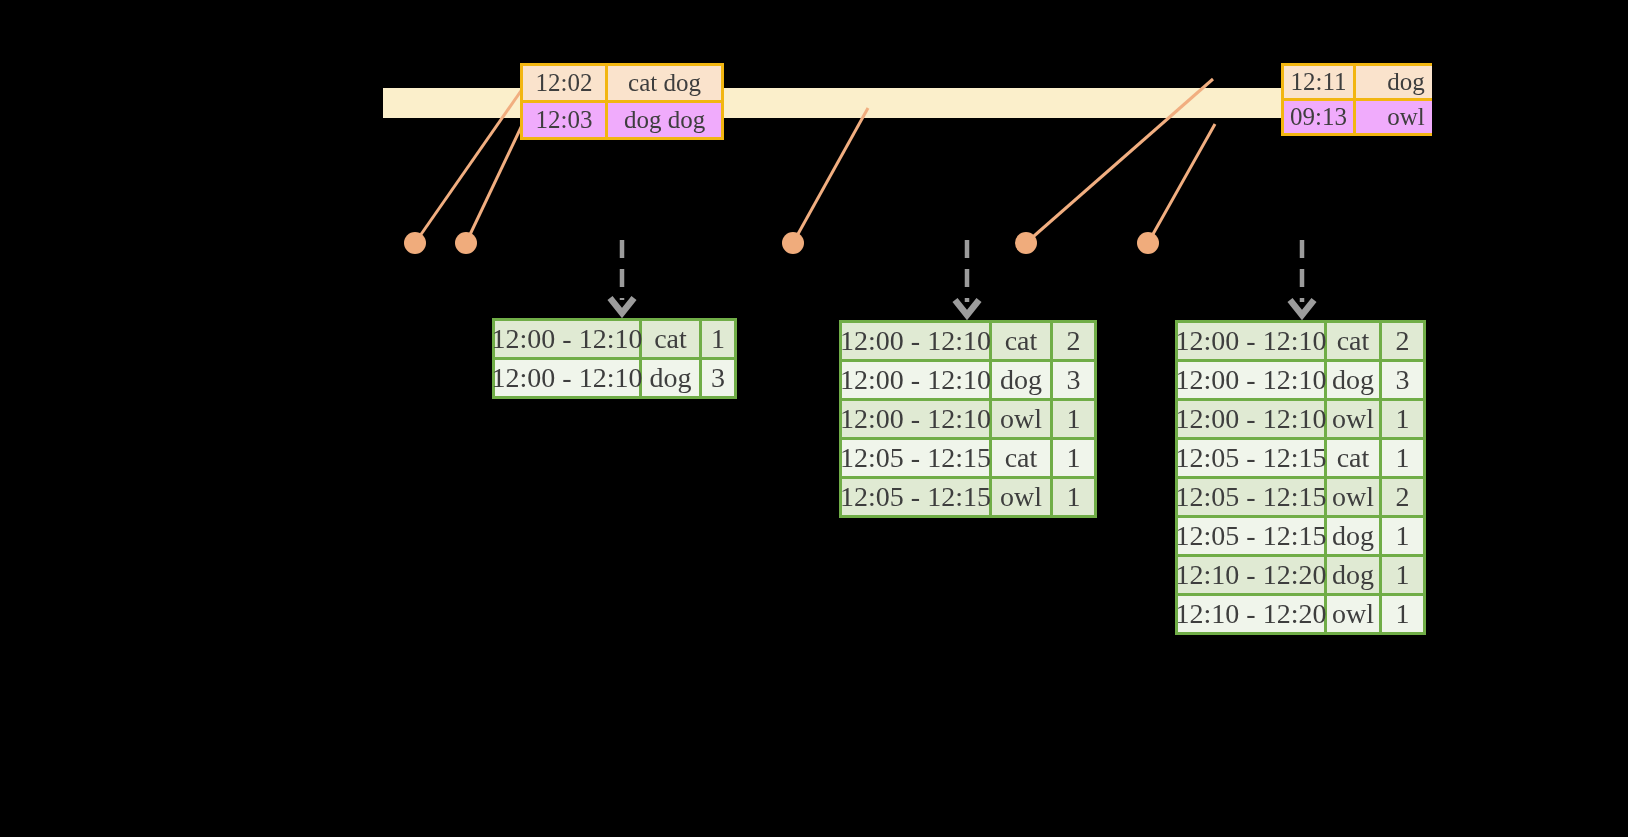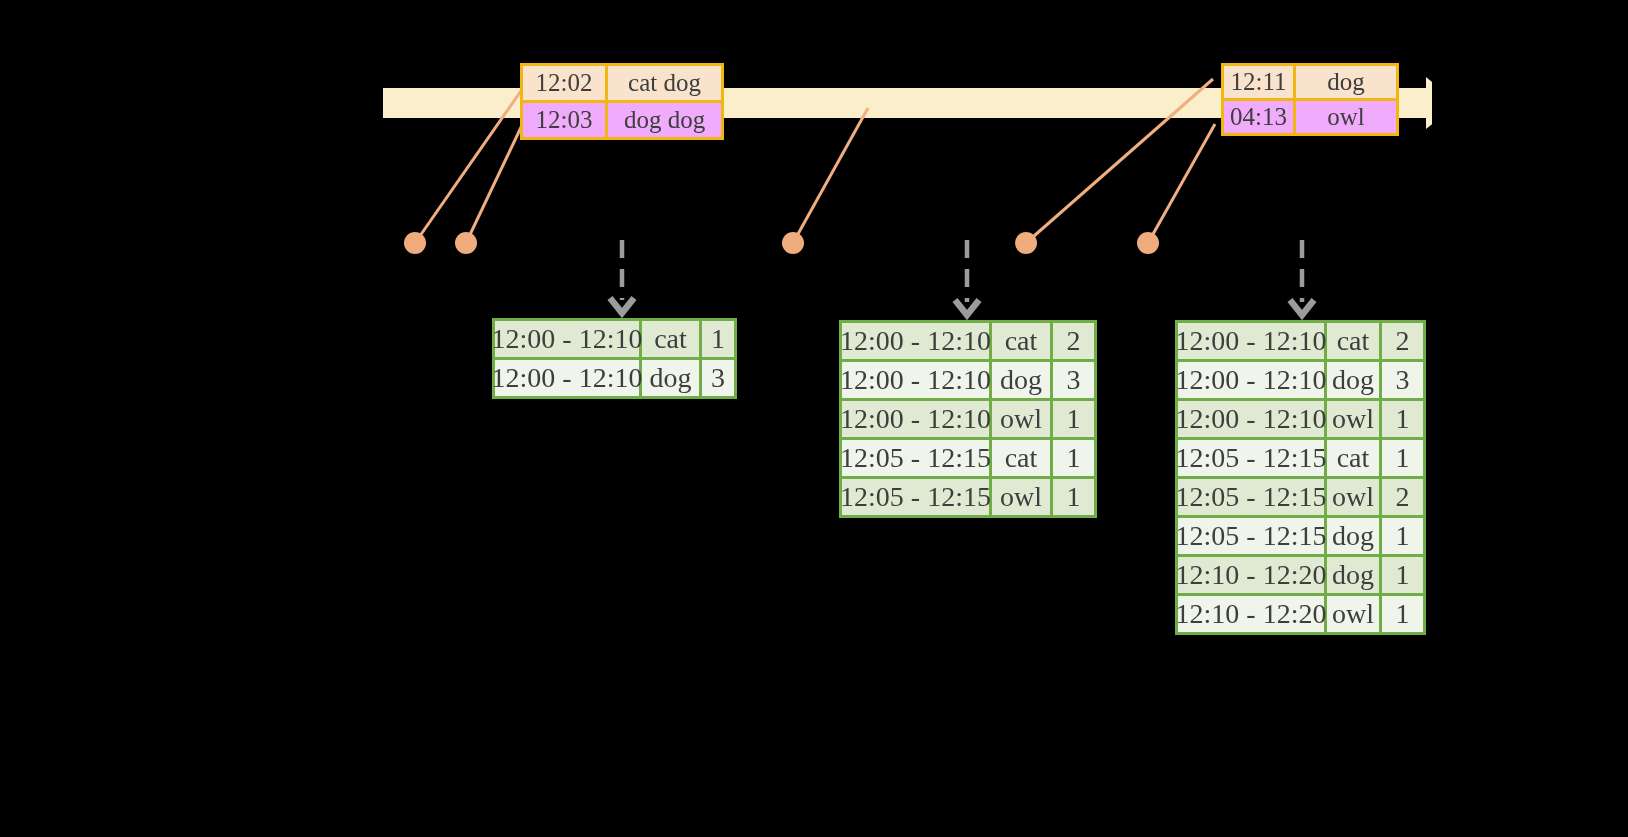--- a/index.html
+++ b/index.html
@@ -12,21 +12,21 @@
   .cell{display:flex;align-items:center;justify-content:center;
         color:#3E3E3E;white-space:nowrap;}
   .etable .cell{font-size:25px;}
   .gtable .cell{font-size:28px;}
   .ed{background:#FAE3CC;}  
   .el{background:#f0abfc;}  
   .gd{background:#E0EAD3;}  
   .gl{background:#F0F5EB;}  
   #et1{left:520px;top:63px;grid-template-columns:82px 113px;grid-template-rows:34px 34px;}
   #et2{left:865px;top:84px;grid-template-columns:82px 111px;grid-template-rows:33px;}
-  #et3{left:1221px;top:63px;grid-template-columns:69px 100px;grid-template-rows:32px 32px;}
+  #et3{left:1281px;top:63px;grid-template-columns:69px 100px;grid-template-rows:32px 32px;}
   #gt1{left:492px;top:318px;grid-template-columns:144px 57px 32px;grid-template-rows:repeat(2,36px);}
   #gt2{left:839px;top:320px;grid-template-columns:147px 58px 41px;grid-template-rows:repeat(5,36px);}
   #gt3{left:1175px;top:320px;grid-template-columns:146px 52px 41px;grid-template-rows:repeat(8,36px);}
 </style>
 </head>
 <body>
 
 <div id="canvas">
 
   <svg id="shapes" width="1628" height="837" viewBox="0 0 1628 837">
@@ -66,21 +66,21 @@
     <div class="cell ed">12:02</div>
     <div class="cell ed">cat dog</div>
     <div class="cell el">12:03</div>
     <div class="cell el">dog dog</div>
   </div>
 
 
   <div id="et3" class="etable">
     <div class="cell ed">12:11</div>
     <div class="cell ed">dog</div>
-    <div class="cell el">04:13</div>
+    <div class="cell el">09:13</div>
     <div class="cell el">owl</div>
   </div>
 
   <div id="gt1" class="gtable">
     <div class="cell gd">12:00 - 12:10</div>
     <div class="cell gd">cat</div>
     <div class="cell gd">1</div>
     <div class="cell gl">12:00 - 12:10</div>
     <div class="cell gl">dog</div>
     <div class="cell gl">3</div>

